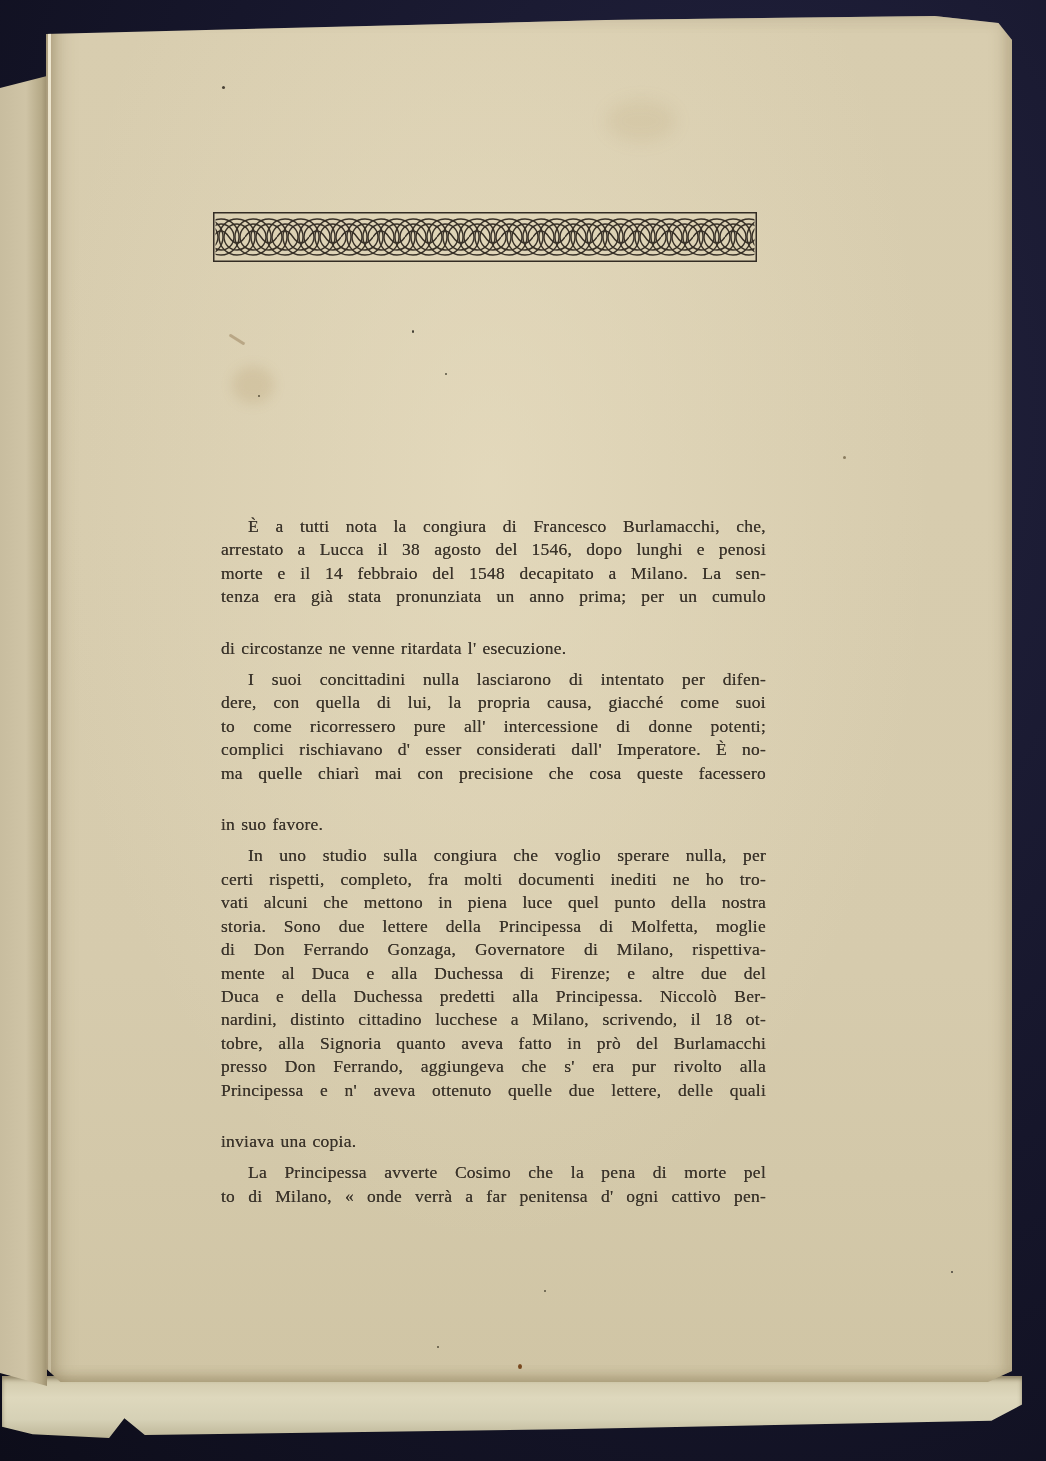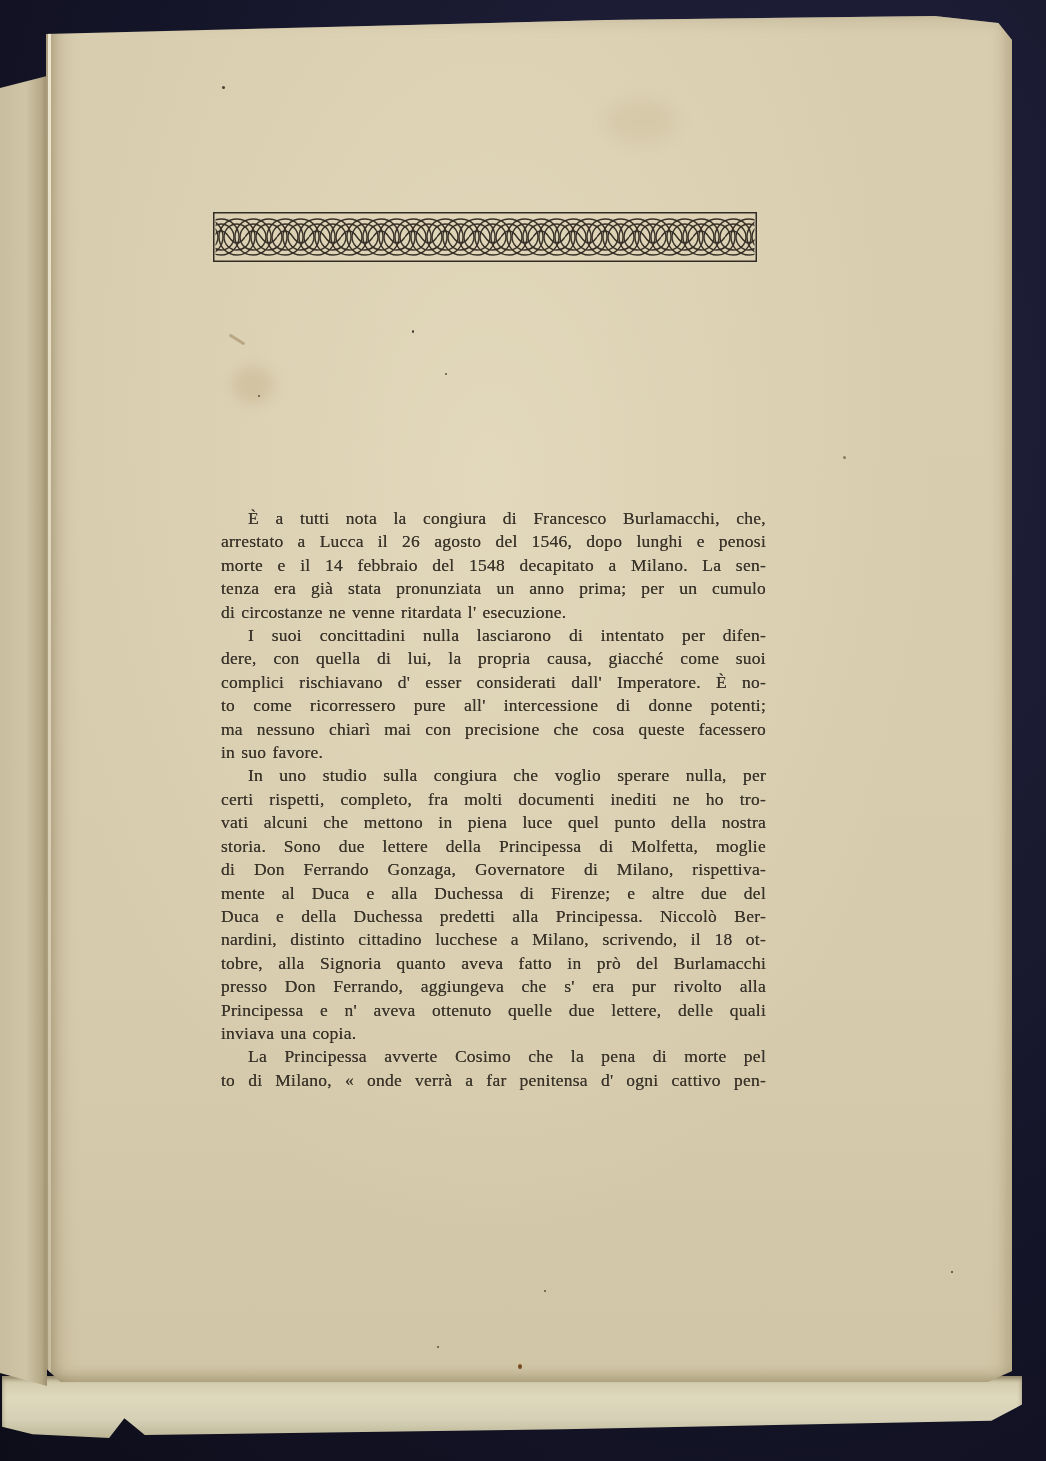--- a/index.html
+++ b/index.html
@@ -41,22 +41,22 @@
   .ornament{position:absolute;left:167px;top:196px;width:544px;height:50px;}
   .ornament svg{display:block;}
   .text-block{
     position:absolute;left:175px;top:491px;width:545px;
     font-size:17.5px;line-height:23.4px;color:#3a332a;
     letter-spacing:.25px;word-spacing:1.5px;
     text-shadow:0 0 .45px rgba(58,51,42,.85);
   }
   .para{margin:0;}
   .line{text-align:justify;text-align-last:justify;white-space:normal;}
-  .line.first{text-indent:27px;}
-  .line.last{text-align-last:left;}
+  .line.first{text-indent:27px;margin-top:8px;}
+  .line.last{text-align-last:left;margin-top:28px;}
   .speck{position:absolute;border-radius:50%;}
   .smudge{position:absolute;border-radius:3px;}
 </style>
 </head>
 <body>
 
 <div class="scene">
 
   <div class="page-under"></div>
   <div class="page-left"></div>
@@ -81,31 +81,31 @@
           </pattern>
         </defs>
         <rect x="2.5" y="2.5" width="539" height="45" fill="url(#gl)"></rect>
         <rect x="0.75" y="0.75" width="542.5" height="48.5" fill="none" stroke="#332c24" stroke-width="1.5"></rect>
       </svg>
     </div>
 
     <div class="text-block">
         <div class="para">
           <div class="line first">È a tutti nota la congiura di Francesco Burlamacchi, che,</div>
-          <div class="line">arrestato a Lucca il 26 agosto del 1546, dopo lunghi e penosi</div>
+          <div class="line">arrestato a Lucca il 38 agosto del 1546, dopo lunghi e penosi</div>
           <div class="line">morte e il 14 febbraio del 1548 decapitato a Milano. La sen-</div>
           <div class="line">tenza era già stata pronunziata un anno prima; per un cumulo</div>
           <div class="line last">di circostanze ne venne ritardata l' esecuzione.</div>
         </div>
         <div class="para">
           <div class="line first">I suoi concittadini nulla lasciarono di intentato per difen-</div>
           <div class="line">dere, con quella di lui, la propria causa, giacché come suoi</div>
+          <div class="line">to come ricorressero pure all' intercessione di donne potenti;</div>
           <div class="line">complici rischiavano d' esser considerati dall' Imperatore. È no-</div>
-          <div class="line">to come ricorressero pure all' intercessione di donne potenti;</div>
-          <div class="line">ma nessuno chiarì mai con precisione che cosa queste facessero</div>
+          <div class="line">ma quelle chiarì mai con precisione che cosa queste facessero</div>
           <div class="line last">in suo favore.</div>
         </div>
         <div class="para">
           <div class="line first">In uno studio sulla congiura che voglio sperare nulla, per</div>
           <div class="line">certi rispetti, completo, fra molti documenti inediti ne ho tro-</div>
           <div class="line">vati alcuni che mettono in piena luce quel punto della nostra</div>
           <div class="line">storia. Sono due lettere della Principessa di Molfetta, moglie</div>
           <div class="line">di Don Ferrando Gonzaga, Governatore di Milano, rispettiva-</div>
           <div class="line">mente al Duca e alla Duchessa di Firenze; e altre due del</div>
           <div class="line">Duca e della Duchessa predetti alla Principessa. Niccolò Ber-</div>

